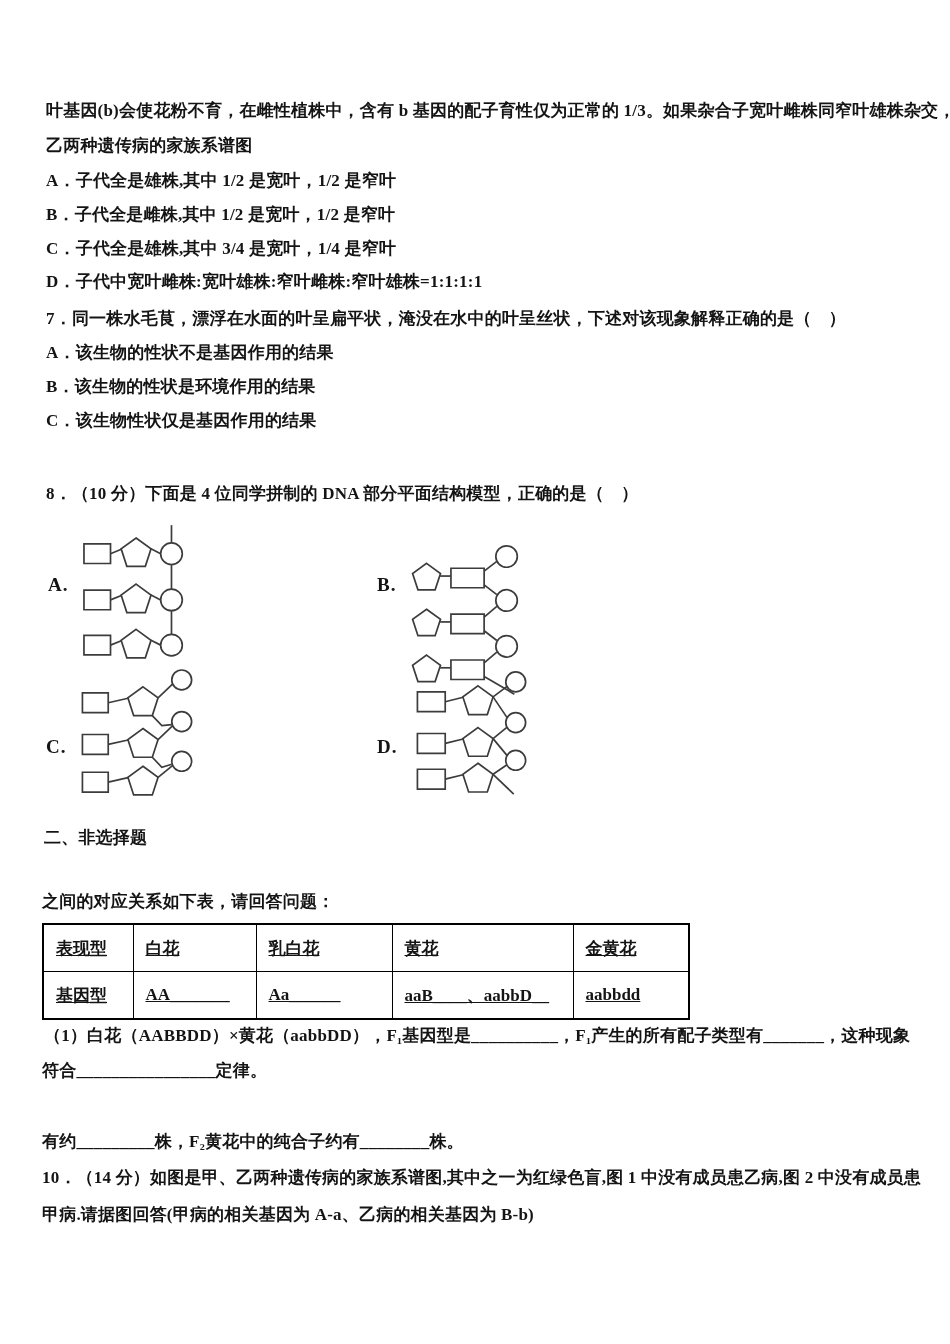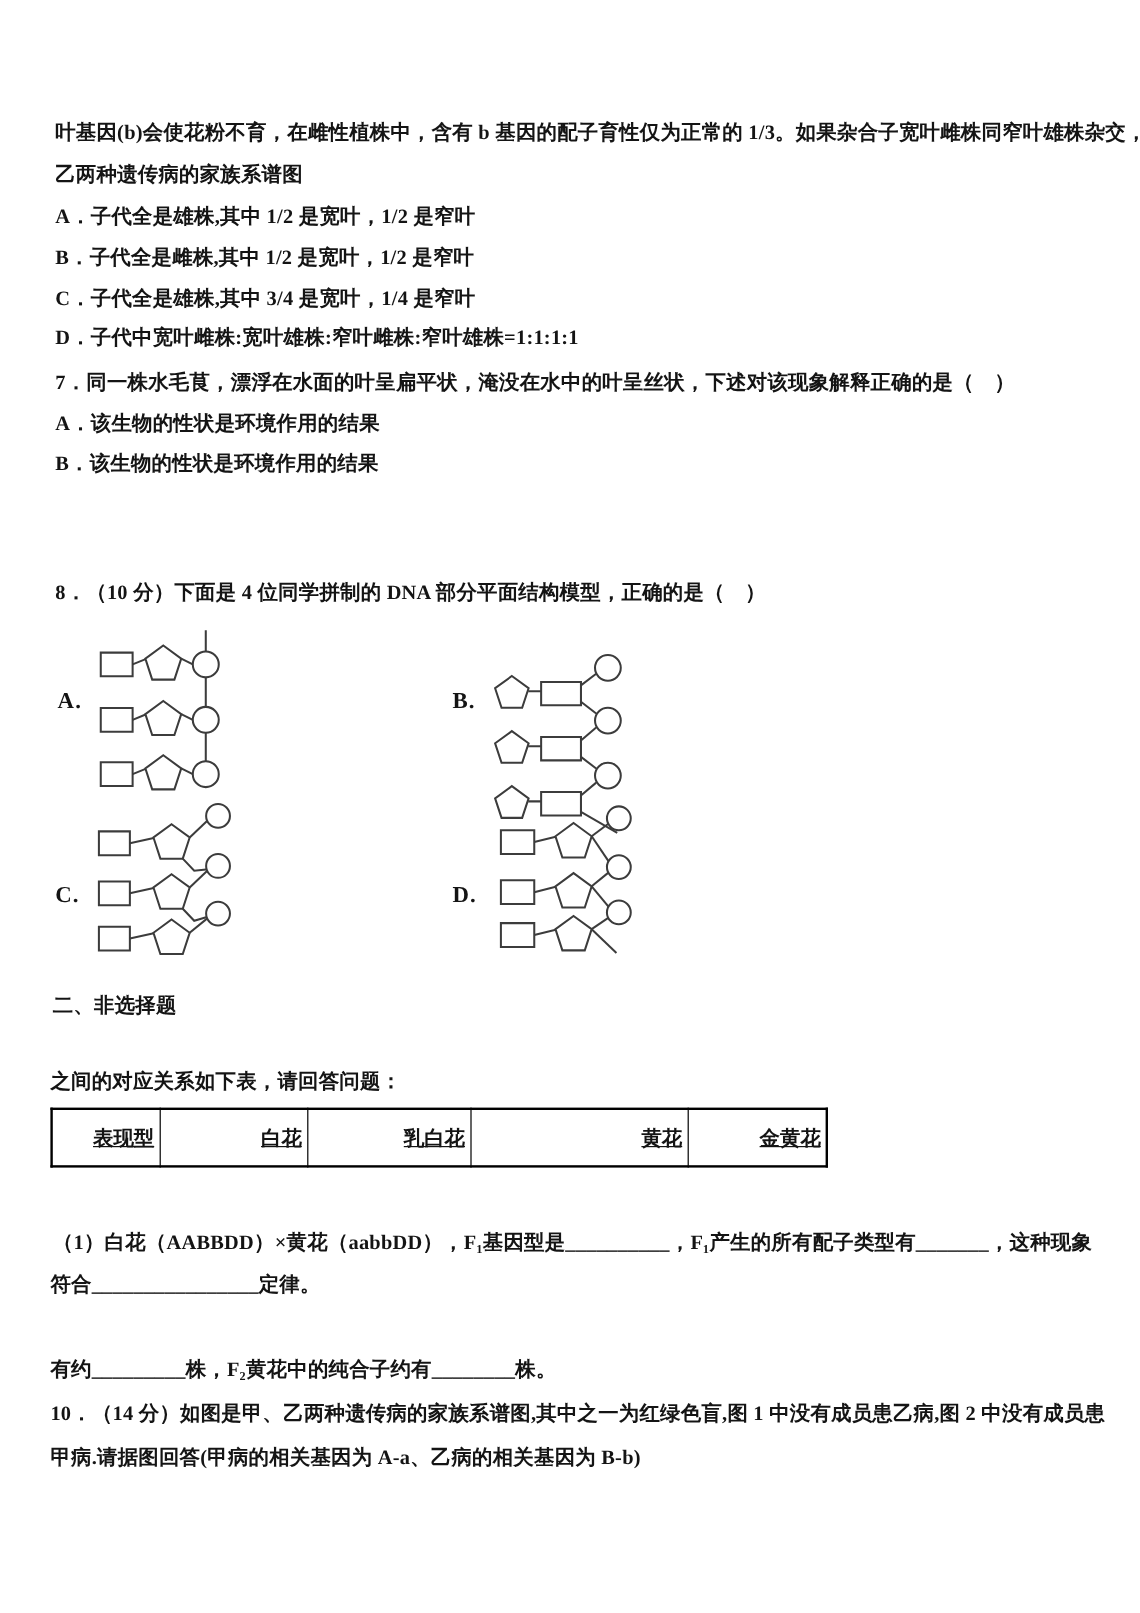--- a/index.html
+++ b/index.html
@@ -1,20 +1,19 @@
 <!DOCTYPE html>
 <html><head>
 <meta charset="utf-8">
 <style>
   html,body{margin:0;padding:0;background:#ffffff;}
   .page{
     position:relative;width:950px;height:1344px;background:#ffffff;
     font-family:"Liberation Serif","DejaVu Serif",serif;color:#141414;
     overflow:hidden;
-    text-align:right;
   }
   .ln{
     position:absolute;left:46px;font-size:17px;font-weight:bold;
     white-space:pre;letter-spacing:.2px;line-height:20px;
   }
   .figlabel{
     position:absolute;font-size:19px;font-weight:bold;letter-spacing:1px;
   }
   .dnafig{position:absolute;}
   .dnafig *{vector-effect:non-scaling-stroke;}
@@ -37,22 +36,23 @@
 <div class="page">
 
   <div class="ln" style="top:101px">叶基因(b)会使花粉不育，在雌性植株中，含有 b 基因的配子育性仅为正常的 1/3。如果杂合子宽叶雌株同窄叶雄株杂交，</div>
   <div class="ln" style="top:136px">乙两种遗传病的家族系谱图</div>
   <div class="ln" style="top:171px">A．子代全是雄株,其中 1/2 是宽叶，1/2 是窄叶</div>
   <div class="ln" style="top:205px">B．子代全是雌株,其中 1/2 是宽叶，1/2 是窄叶</div>
   <div class="ln" style="top:239px">C．子代全是雄株,其中 3/4 是宽叶，1/4 是窄叶</div>
   <div class="ln" style="top:272px">D．子代中宽叶雌株:宽叶雄株:窄叶雌株:窄叶雄株=1:1:1:1</div>
 
   <div class="ln" style="top:309px">7．同一株水毛茛，漂浮在水面的叶呈扁平状，淹没在水中的叶呈丝状，下述对该现象解释正确的是（　）</div>
-  <div class="ln" style="top:343px">A．该生物的性状是环境作用的结果</div>
+  <div class="ln" style="top:343px">A．该生物的性状不是基因作用的结果</div>
   <div class="ln" style="top:377px">B．该生物的性状是环境作用的结果</div>
+  <div class="ln" style="top:411px">C．该生物性状仅是基因作用的结果</div>
 
   <div class="ln" style="top:484px">8．（10 分）下面是 4 位同学拼制的 DNA 部分平面结构模型，正确的是（　）</div>
 
   <span class="figlabel" style="left:48px;top:574px">A.</span>
   <span class="figlabel" style="left:377px;top:574px">B.</span>
   <span class="figlabel" style="left:46px;top:736px">C.</span>
   <span class="figlabel" style="left:377px;top:736px">D.</span>
 
   <svg class="dnafig" style="left:82px;top:522px" width="118" height="143" viewBox="0 0 120 145">
     <line class="bond" x1="91" y1="3" x2="91" y2="21"></line>
@@ -162,20 +162,27 @@
         <col style="width:116px">
     </colgroup>
     <tbody>
         <tr>
       <td>表现型</td>
       <td>白花</td>
       <td>乳白花</td>
       <td>黄花</td>
       <td>金黄花</td>
     </tr>
+    <tr>
+      <td>基因型</td>
+      <td>AA_______</td>
+      <td>Aa______</td>
+      <td>aaB____、aabbD__</td>
+      <td>aabbdd</td>
+    </tr>
   </tbody>
     </table>
 
   <div class="ln" style="top:1026px;left:44px">（1）白花（AABBDD）×黄花（aabbDD），F₁基因型是__________，F₁产生的所有配子类型有_______，这种现象</div>
   <div class="ln" style="top:1061px;left:42px">符合________________定律。</div>
   <div class="ln" style="top:1132px;left:42px">有约_________株，F₂黄花中的纯合子约有________株。</div>
 
   <div class="ln" style="top:1168px;left:42px">10．（14 分）如图是甲、乙两种遗传病的家族系谱图,其中之一为红绿色盲,图 1 中没有成员患乙病,图 2 中没有成员患</div>
   <div class="ln" style="top:1205px;left:42px">甲病.请据图回答(甲病的相关基因为 A-a、乙病的相关基因为 B-b)</div>
 

